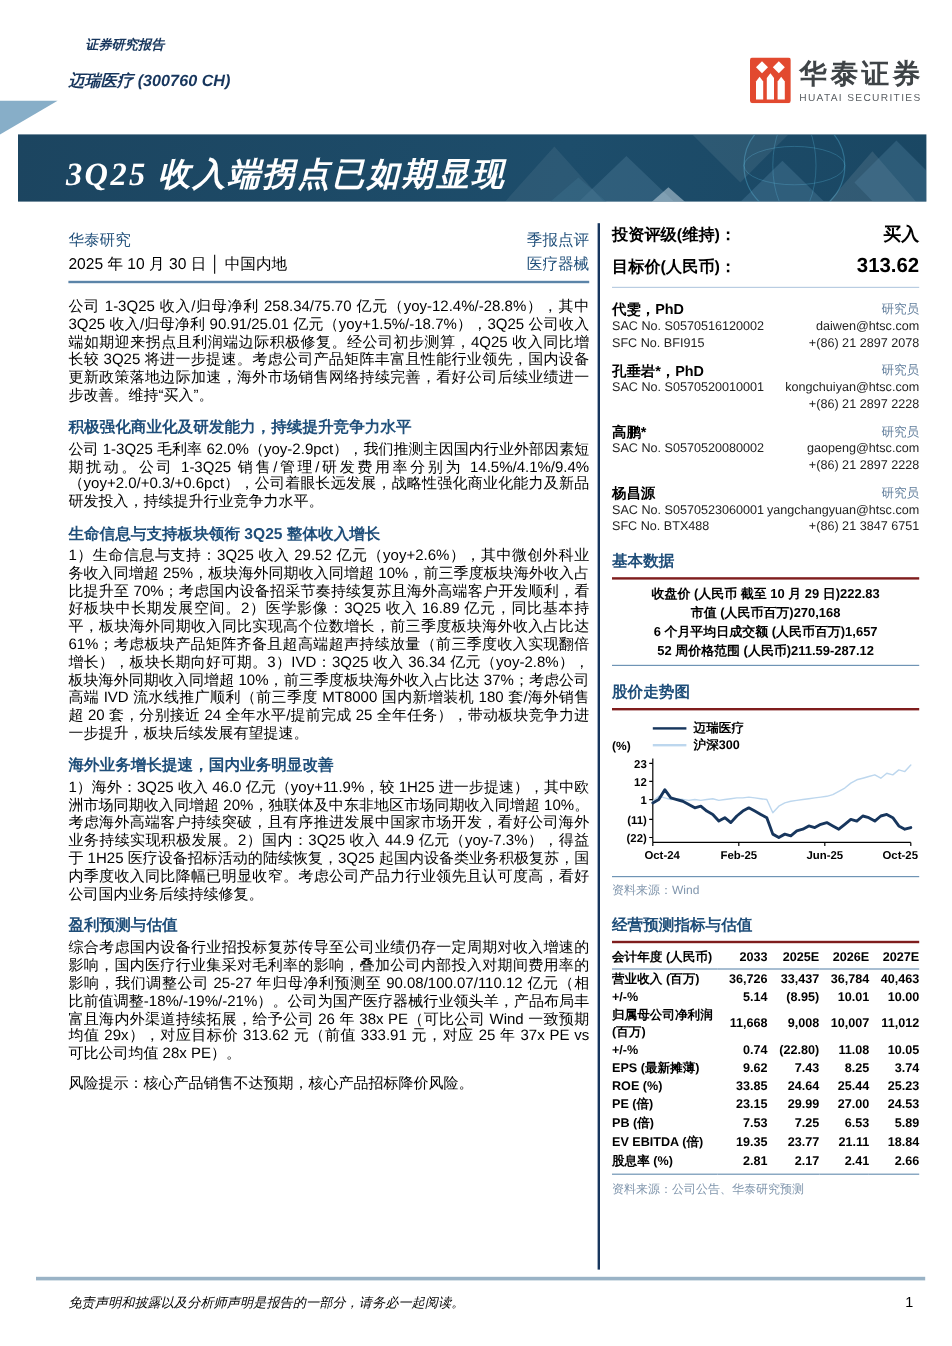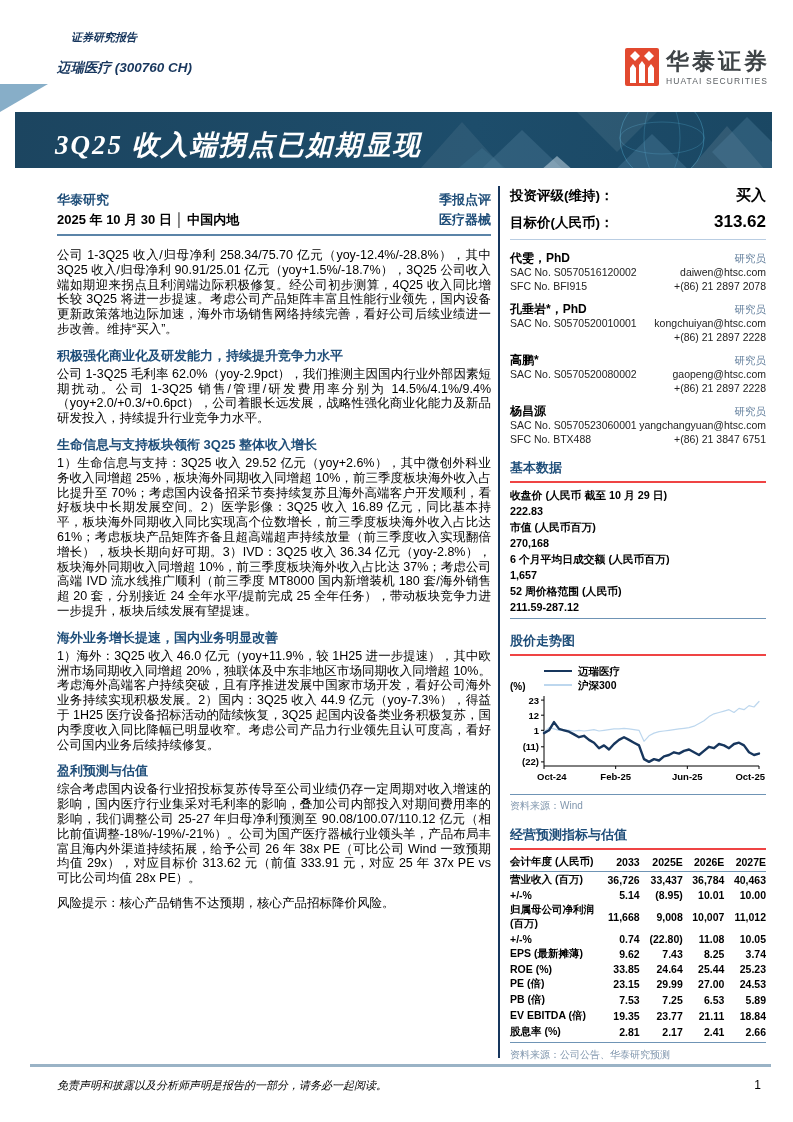--- a/index.html
+++ b/index.html
@@ -23,21 +23,21 @@
   .banner-art { position:absolute; right:0; top:0; height:66px; }
   .banner h1 { position:relative; padding:15px 0 0 40px; font-family:"Liberation Serif",serif; font-style:italic;
       font-weight:bold; font-size:27px; color:#ffffff; letter-spacing:2px; }
 
   
   .vdivider { position:absolute; left:498px; top:186px; width:2px; height:872px; background:#17365d; }
   .left-col  { position:absolute; left:57px;  top:190px; width:434px; }
   .right-col { position:absolute; left:510px; top:186px; width:256px; }
 
   
-  .meta-row { display:flex; justify-content:space-between; font-size:13px; font-weight:bold; line-height:20px;align-items:flex-end; }
+  .meta-row { display:flex; justify-content:space-between; font-size:13px; font-weight:normal; line-height:20px;align-items:flex-end; }
   .navy { color:#1f4e79; }
   .meta-divider { border-bottom:2px solid #5b84a8; margin:4px 0 12px; }
 
   
   .left-col h2 { font-size:13px; font-weight:bold; color:#1f4e79; margin:0 0 3px; line-height:17px; }
   .left-col p  { font-size:12.5px; line-height:14.8px; text-align:justify; margin:0 0 10px; }
   .risk { margin-top:4px; }
 
   
   .rating-row { display:flex; justify-content:space-between; align-items:baseline; font-weight:bold; margin-bottom:7px; }
@@ -48,24 +48,24 @@
 
   
   .analyst { margin-bottom:9px; }
   .a-row { display:flex; justify-content:space-between; line-height:14px; }
   .a-name { font-weight:bold; color:#000000; font-size:12px; }
   .a-title { color:#607d9b; font-size:10.5px; }
   .a-sub, .a-contact { font-size:10.5px; color:#222; }
 
   
   .section-title { font-size:13px; font-weight:bold; color:#1f4e79; padding-bottom:4px;
-      border-bottom:2px solid #ef4444; margin-top:13px; }
-
-  
-  .basic-row { display:flex; justify-content:center; font-size:10.8px; line-height:16px; padding:0;flex-direction:column; }
+      border-bottom:2px solid #7f1d1d; margin-top:13px; }
+
+  
+  .basic-row { display:flex; justify-content:center; font-size:10.8px; line-height:16px; padding:0; }
   .basic-row .bl { color:#000; font-weight:600; }
   .basic-row .bv { font-weight:bold; }
   .basic-table { border-bottom:1.5px solid #6f94b5; padding:4px 0 3px; }
 
   
   .chart-head { display:flex; margin-top:8px; }
   .pct { font-size:10px; font-weight:bold; align-self:flex-end; width:34px; }
   .legend { font-size:10.5px; font-weight:600; }
   .legend-item { display:flex; align-items:center; gap:6px; line-height:14px; }
   .legend-item .sw { display:inline-block; width:28px; }

